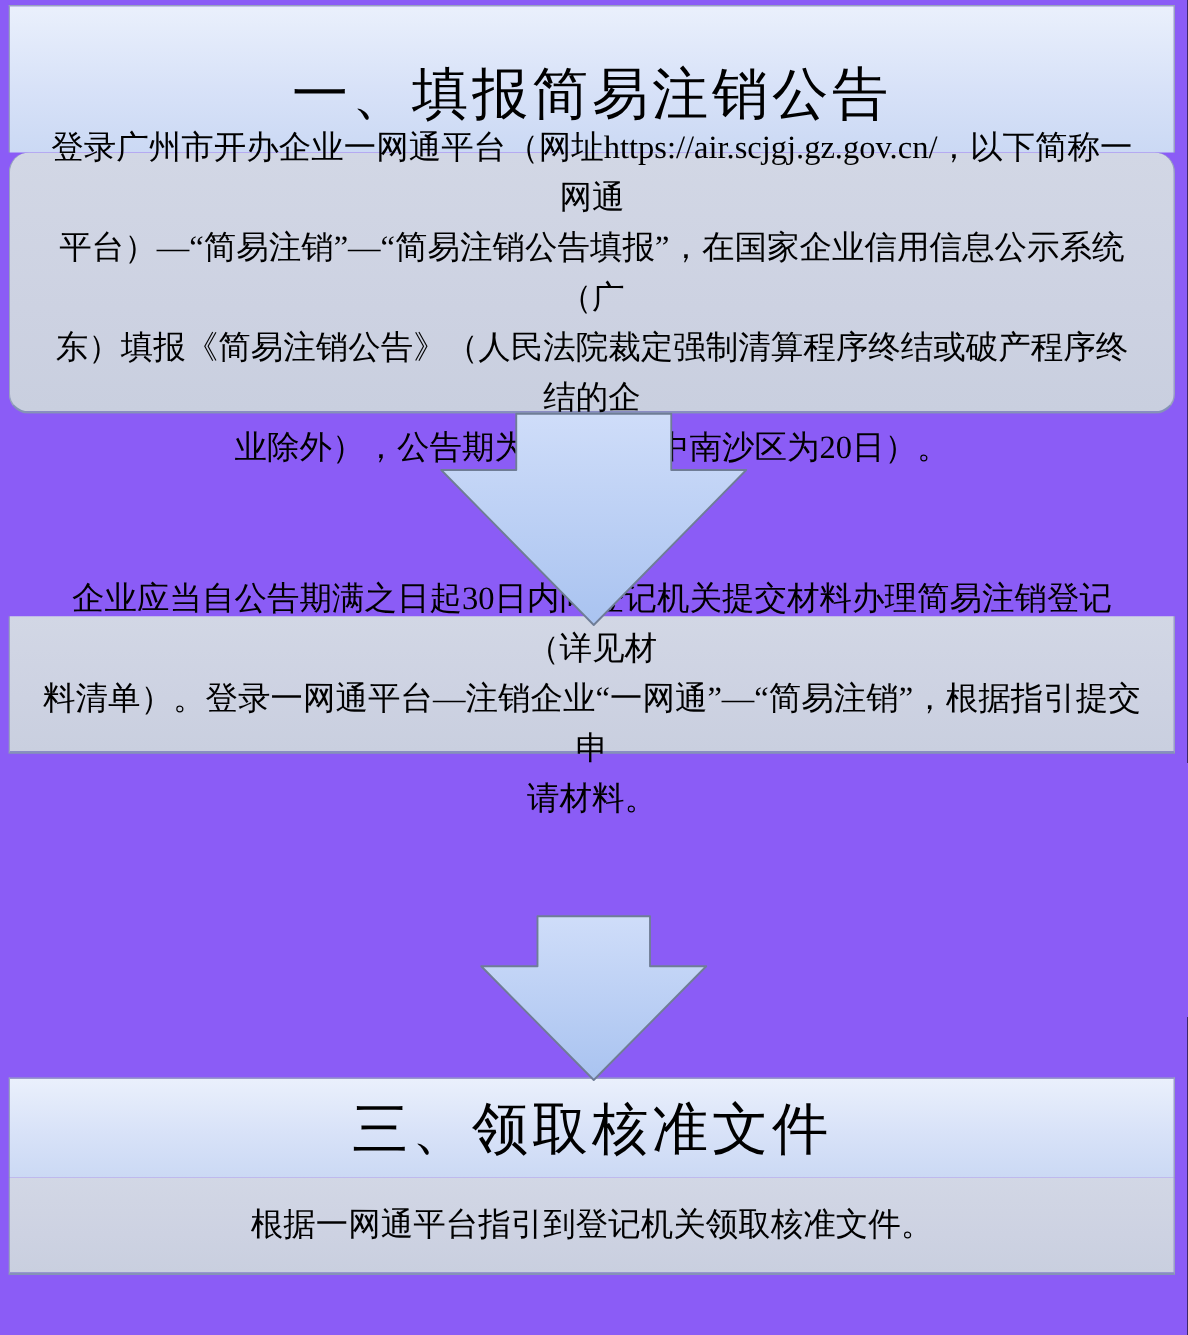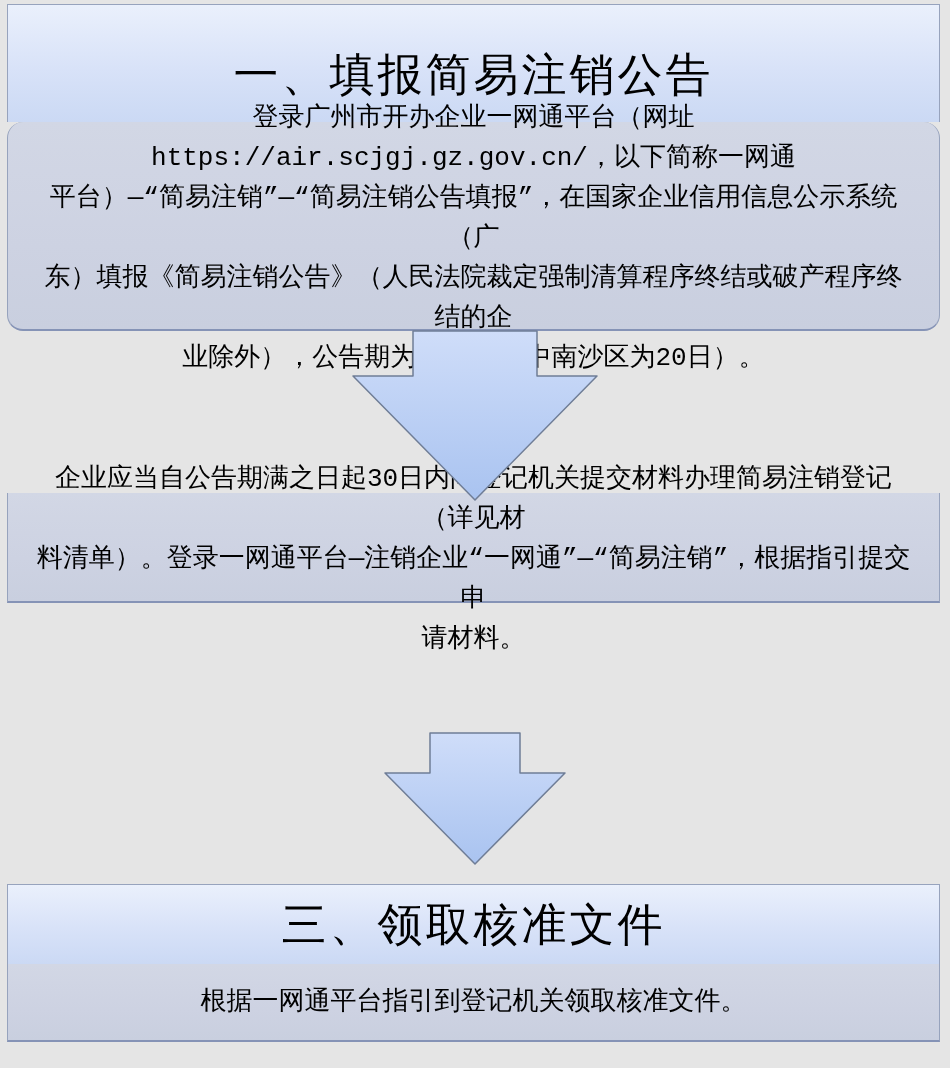--- a/index.html
+++ b/index.html
@@ -4,23 +4,23 @@
 <style>
   html, body {
     margin: 0;
     padding: 0;
     background: #000000;
   }
   .slide {
     position: relative;
     width: 950px;
     height: 1068px;
-    background: #e5e5e5;
+    background: #8b5cf6;
     overflow: hidden;
-    font-family: Liberation Mono, monospace;
+    font-family: Liberation Serif, serif;
     color: #000000;
   }
   .step {
     position: absolute;
     left: 7px;
     width: 933px;
     z-index: 1;
   }
   .step-title {
     box-sizing: border-box;
@@ -49,21 +49,21 @@
     white-space: pre-line;
     padding: 0 24px;
   }
   #step1 { top: 4px; }
   #step1 .step-title { height: 118px; padding-top: 22px; }
   #step1 .step-body  { height: 209px; padding-top: 24px; border-radius: 16px; }
   #step2 { top: 493px; }
   #step2 .step-title { height: 94px; padding-top: 10px; }
   #step2 .step-body  { height: 110px; padding-top: 24px; }
   #step3 { top: 862px; }
-  #step3 .step-title { height: 80px; padding-top: 0; margin-top: 22px; }
+  #step3 .step-title { height: 80px; padding-top: 0; }
   #step3 .step-body  { height: 78px; }
   .arrow {
     position: absolute;
     z-index: 5;
   }
   #arrow1 { left: 351px; top: 330px; width: 248px; height: 172px; }
   #arrow2 { left: 383px; top: 732px; width: 184px; height: 134px; }
 </style>
 </head>
 <body>

